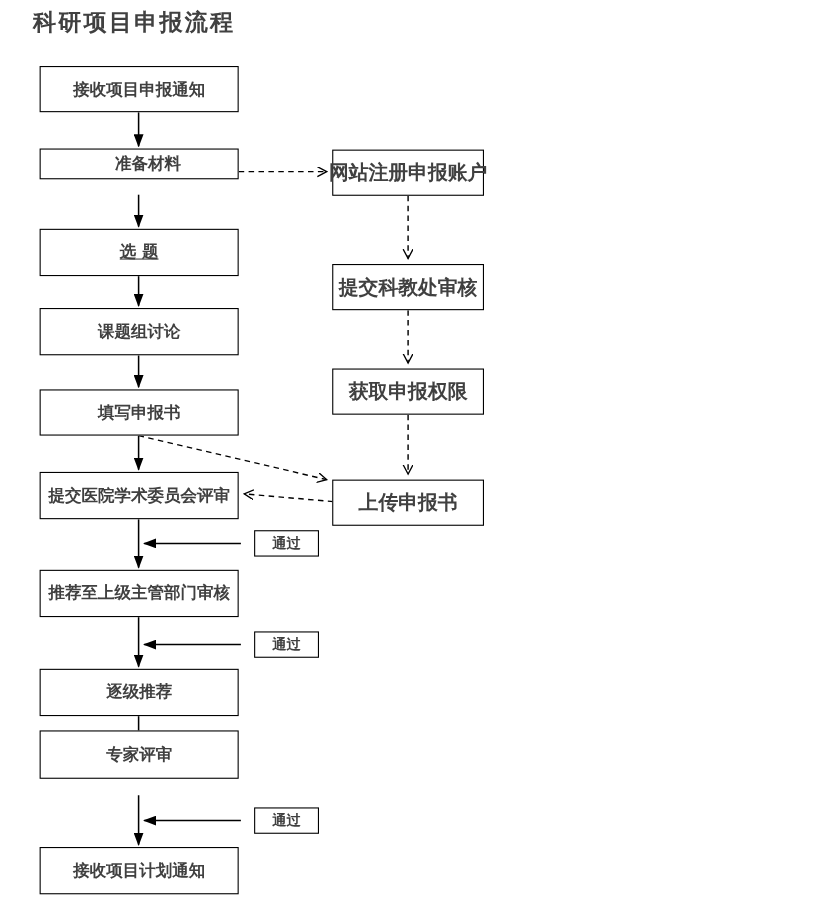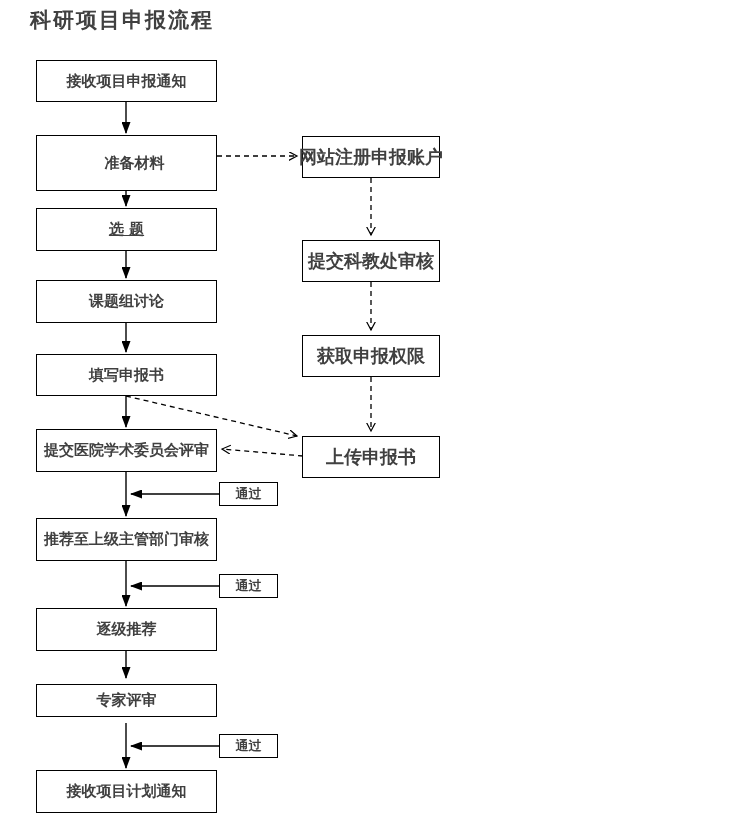--- a/index.html
+++ b/index.html
@@ -15,21 +15,21 @@
   .node{
     position:absolute;box-sizing:border-box;background:#fff;
     border:1.5px solid #000;
     display:flex;align-items:center;justify-content:center;
     font-size:15px;font-weight:bold;text-align:center;white-space:nowrap;
   }
   .node.main{left:36px;width:181px;}
   .node.side{left:302px;width:138px;font-size:18px;}
   .pass{
     position:absolute;box-sizing:border-box;background:#fff;
-    left:219px;width:59px;height:24px;border:1px solid #000;
+    left:231px;width:59px;height:24px;border:1px solid #000;
     display:flex;align-items:center;justify-content:center;
     font-size:13px;font-weight:bold;white-space:nowrap;
   }
   svg.connectors{position:absolute;left:0;top:0;pointer-events:none;}
 </style>
 </head>
 <body>
 
 <div class="canvas">
 
@@ -67,28 +67,28 @@
       <line x1="217" y1="156" x2="297" y2="156" marker-end="url(#openHead)"></line>
       <line x1="371" y1="178" x2="371" y2="235" marker-end="url(#openHead)"></line>
       <line x1="371" y1="282" x2="371" y2="330" marker-end="url(#openHead)"></line>
       <line x1="371" y1="377" x2="371" y2="431" marker-end="url(#openHead)"></line>
       <line x1="126" y1="396" x2="297" y2="436" marker-end="url(#openHead)"></line>
       <line x1="303" y1="456" x2="222" y2="449" marker-end="url(#openHead)"></line>
     </g>
   </svg>
 
   <div class="node main" style="top:60px;height:42px;">接收项目申报通知</div>
-  <div class="node main" style="top:135px;height:56px;padding-left:16px;">准备材料</div>
+  <div class="node main" style="top:135px;height:28px;padding-left:16px;">准备材料</div>
   <div class="node main" style="top:208px;height:43px;text-decoration:underline;">选 题</div>
   <div class="node main" style="top:280px;height:43px;">课题组讨论</div>
   <div class="node main" style="top:354px;height:42px;">填写申报书</div>
   <div class="node main" style="top:429px;height:43px;">提交医院学术委员会评审</div>
   <div class="node main" style="top:518px;height:43px;">推荐至上级主管部门审核</div>
   <div class="node main" style="top:608px;height:43px;">逐级推荐</div>
-  <div class="node main" style="top:684px;height:33px;">专家评审</div>
+  <div class="node main" style="top:664px;height:44px;">专家评审</div>
   <div class="node main" style="top:770px;height:43px;text-align:center;">接收项目计划通知</div>
 
   <div class="node side" style="top:136px;height:42px;">网站注册申报账户</div>
   <div class="node side" style="top:240px;height:42px;">提交科教处审核</div>
   <div class="node side" style="top:335px;height:42px;">获取申报权限</div>
   <div class="node side" style="top:436px;height:42px;">上传申报书</div>
 
   <div class="pass" style="top:482px;">通过</div>
   <div class="pass" style="top:574px;">通过</div>
   <div class="pass" style="top:734px;">通过</div>

